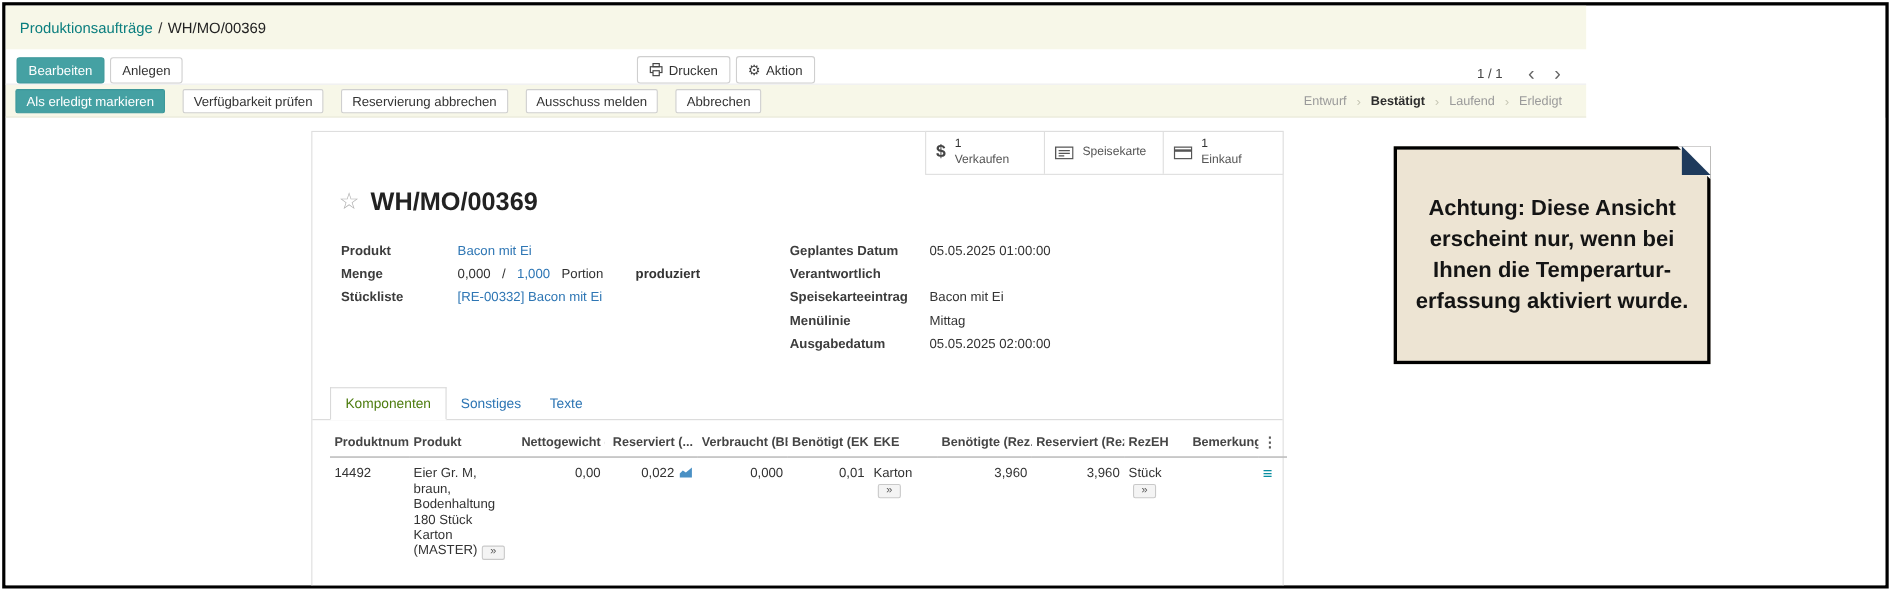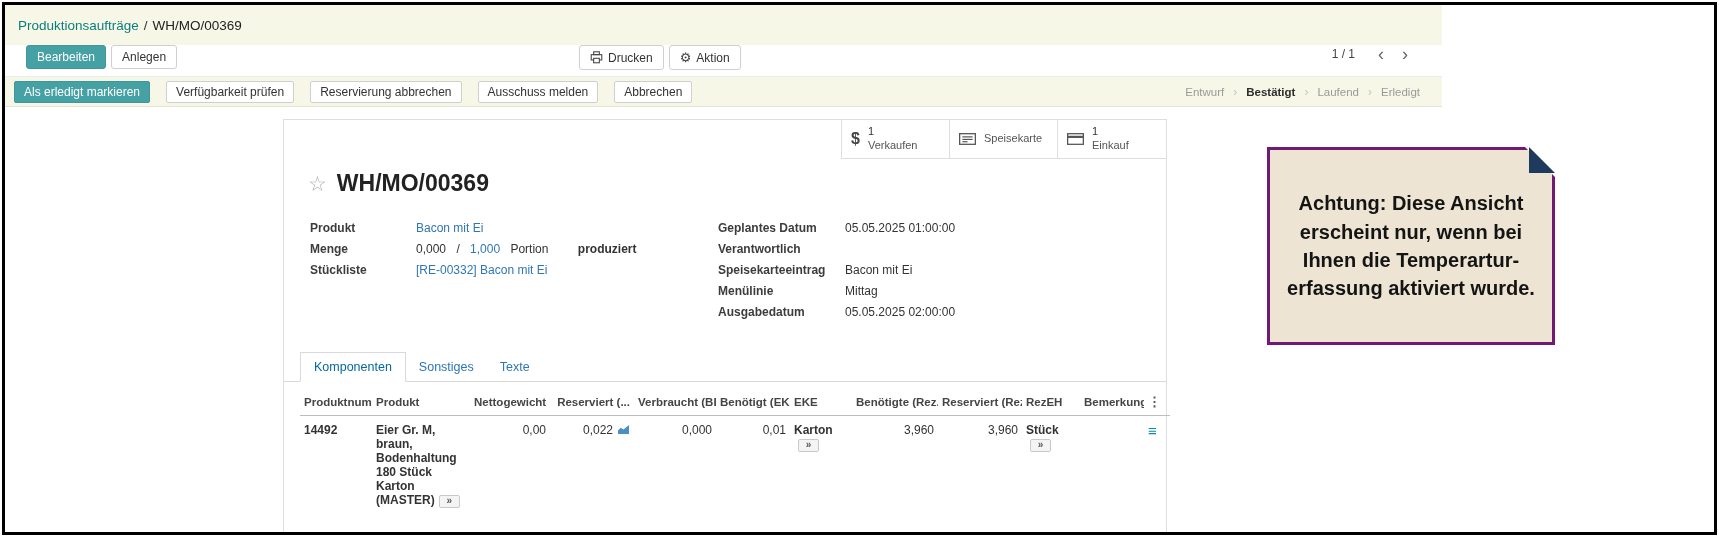--- a/index.html
+++ b/index.html
@@ -7,21 +7,21 @@
               font-family:"Liberation Sans", sans-serif; }
   .frame { position:absolute; inset:2px; border:3px solid #000; background:#fff; overflow:hidden; }
 
   
   .app-bars { width:1437px; }
   .breadcrumb-bar { height:40px; background:#f7f7e8; display:flex; align-items:center; padding:0 13px; font-size:13.5px; }
   .bc-parent { color:#0a7e7e; cursor:pointer; }
   .bc-sep { color:#333; margin:0 5px; }
   .bc-current { color:#222; }
 
-  .control-bar { height:32px; background:#fff; border-bottom:1px solid #ececec; display:flex; align-items:flex-start; padding:0 21px; position:relative; }
+  .control-bar { height:32px; background:#fff; border-bottom:1px solid #ececec; display:flex; align-items:flex-end; padding:0 10px; position:relative; }
   .btn { font-size:12px; padding:4px 10px; border:1px solid #cfcfcf; background:#fff; color:#333;
          border-radius:3px; margin-right:5px; cursor:pointer; display:inline-flex; align-items:center; gap:5px;
          font-family:"Liberation Sans", sans-serif; white-space:nowrap; }
   .btn-primary { background:#45a1a3; border-color:#3d989a; color:#fff; }
   .center-group { position:absolute; left:574px; display:flex; }
   .pager { margin-left:auto; display:flex; align-items:center; margin-right:4px; }
   .pager-count { font-size:12px; color:#444; margin-right:14px; }
   .pager-arrow { font-size:18px; color:#666; padding:0 9px; cursor:pointer; line-height:1; }
 
   .action-bar { height:30px; background:#f7f7e8; border-bottom:1px solid #e4e4d2; display:flex; align-items:center; padding:0 9px; }
@@ -57,39 +57,39 @@
   .field-label { font-weight:700; color:#3c3c3c; flex:none; }
   .field-col.left .field-label { width:106px; }
   .field-col.right .field-label { width:127px; }
   .field-value { color:#333; }
   .link { color:#2e76b4; cursor:pointer; }
   .menge-val span { margin-right:7px; }
   .bold { font-weight:700;padding-left:19px; }
 
   .tabs { display:flex; align-items:flex-end; border-bottom:1px solid #d9d9d9; margin-top:26px; padding-left:16px; }
   .tab { font-size:12.5px; padding:7px 13px; cursor:pointer; }
-  .tab.active { color:#0369a1; background:#fff; border:1px solid #d9d9d9; border-bottom:1px solid #fff; margin-bottom:-1px; }
+  .tab.active { color:#4d7c0f; background:#fff; border:1px solid #d9d9d9; border-bottom:1px solid #fff; margin-bottom:-1px; }
   .tab.inactive { color:#2e76b4; }
 
   table.o-list { width:calc(100% - 32px); margin:4px 16px 0 16px; border-collapse:collapse; table-layout:fixed; }
   .o-list th { font-size:11.5px; font-weight:700; color:#454545; padding:8px 4px 6px 4px;
                border-bottom:1px solid #bdbdbd; white-space:nowrap; overflow:hidden; cursor:pointer; }
   .o-list td { font-size:12px; color:#333; padding:7px 4px; vertical-align:top; }
-  .al { text-align:left;font-weight:bold; } .ar { text-align:right; }
+  .al { text-align:left; } .ar { text-align:right; }
   .green { color:#23963f; }
   .ext-btn { display:inline-flex; align-items:center; justify-content:center; width:21px; height:13px;
              border:1px solid #c9c9c9; background:#f4f4f4; border-radius:2px; font-size:10px; color:#555;
              margin-left:4px; cursor:pointer; line-height:1; }
   .dots-v { color:#555; font-size:13px; cursor:pointer; }
   .row-handle { color:#0a8ea0; font-size:15px; cursor:pointer; line-height:1; }
   .chart-icon { display:inline-block; vertical-align:-1px; margin-left:4px; }
 
   
-  .callout { position:absolute; left:1262px; top:142px; width:288px; height:198px; z-index:10;
-             background:#ede4d3; border:3px solid #701a75; display:flex; align-items:center;
+  .callout { position:absolute; left:1262px; top:128px; width:288px; height:198px; z-index:10;
+             background:#ede4d3; border:3px solid #000000; display:flex; align-items:center;
              justify-content:center; padding:8px 16px; }
   .callout-cut { position:absolute; top:-3px; right:-3px; width:0; height:0; z-index:1;
                  border-top:30px solid #fff; border-left:30px solid transparent; }
   .callout-fold { position:absolute; top:-3px; right:-3px; width:0; height:0; z-index:2;
                   border-bottom:26px solid #1e3a5c; border-right:26px solid transparent; }
   .callout-text { font-size:20px; font-weight:700; color:#141414; text-align:center; line-height:1.42; }
 </style>
 </head>
 <body>
 

